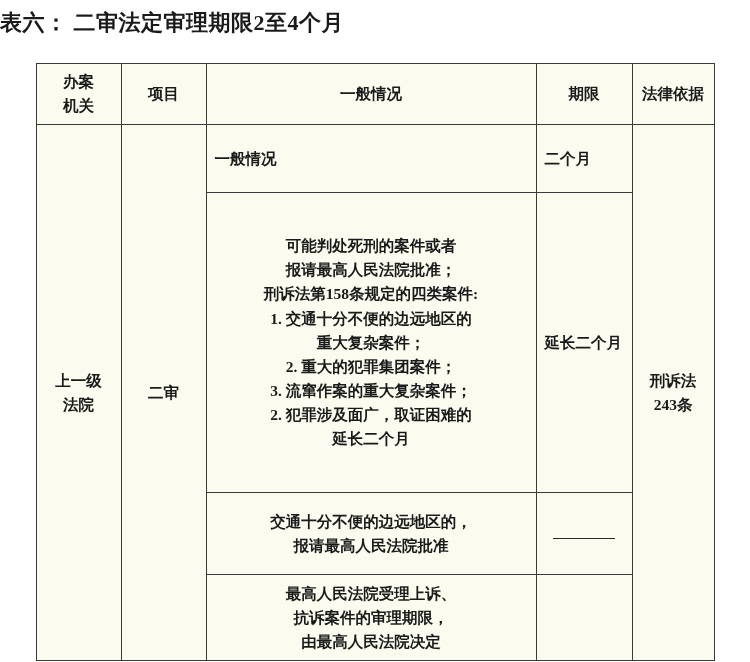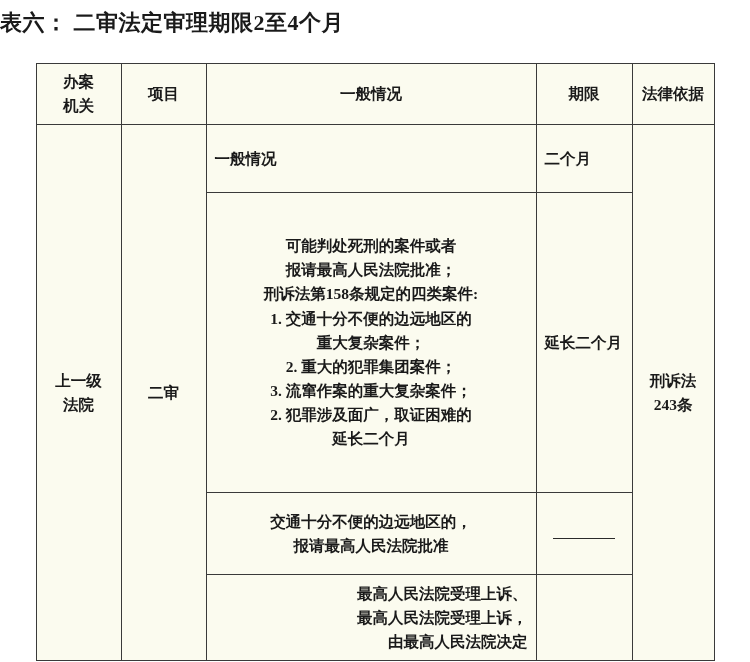--- a/index.html
+++ b/index.html
@@ -74,21 +74,21 @@
   }
   .scope-list .ln {
     white-space: nowrap;
   }
   .scope-special {
     text-align: center;
     height: 82px;
     line-height: 1.7;
   }
   .scope-supreme {
-    text-align: right;
+    text-align: center;
     height: 86px;
     line-height: 1.6;
   }
   .limit-normal { text-align: left; }
   .limit-extend { text-align: left; }
   .limit-dash {
     text-align: center;
     font-size: 15px;
     letter-spacing: 0px;
   }
@@ -162,21 +162,21 @@
           <div>报请最高人民法院批准</div>
         </td>
         <td class="limit-dash">
           <span class="dash-mark"></span>
         </td>
       </tr>
 
       <tr>
         <td class="scope-supreme">
           <div>最高人民法院受理上诉、</div>
-          <div>最高人民法院受理上诉，</div>
+          <div>抗诉案件的审理期限，</div>
           <div>由最高人民法院决定</div>
         </td>
         <td class="limit-normal"></td>
       </tr>
     </tbody>
   </table>
 
 </div>
 
 </body></html>

